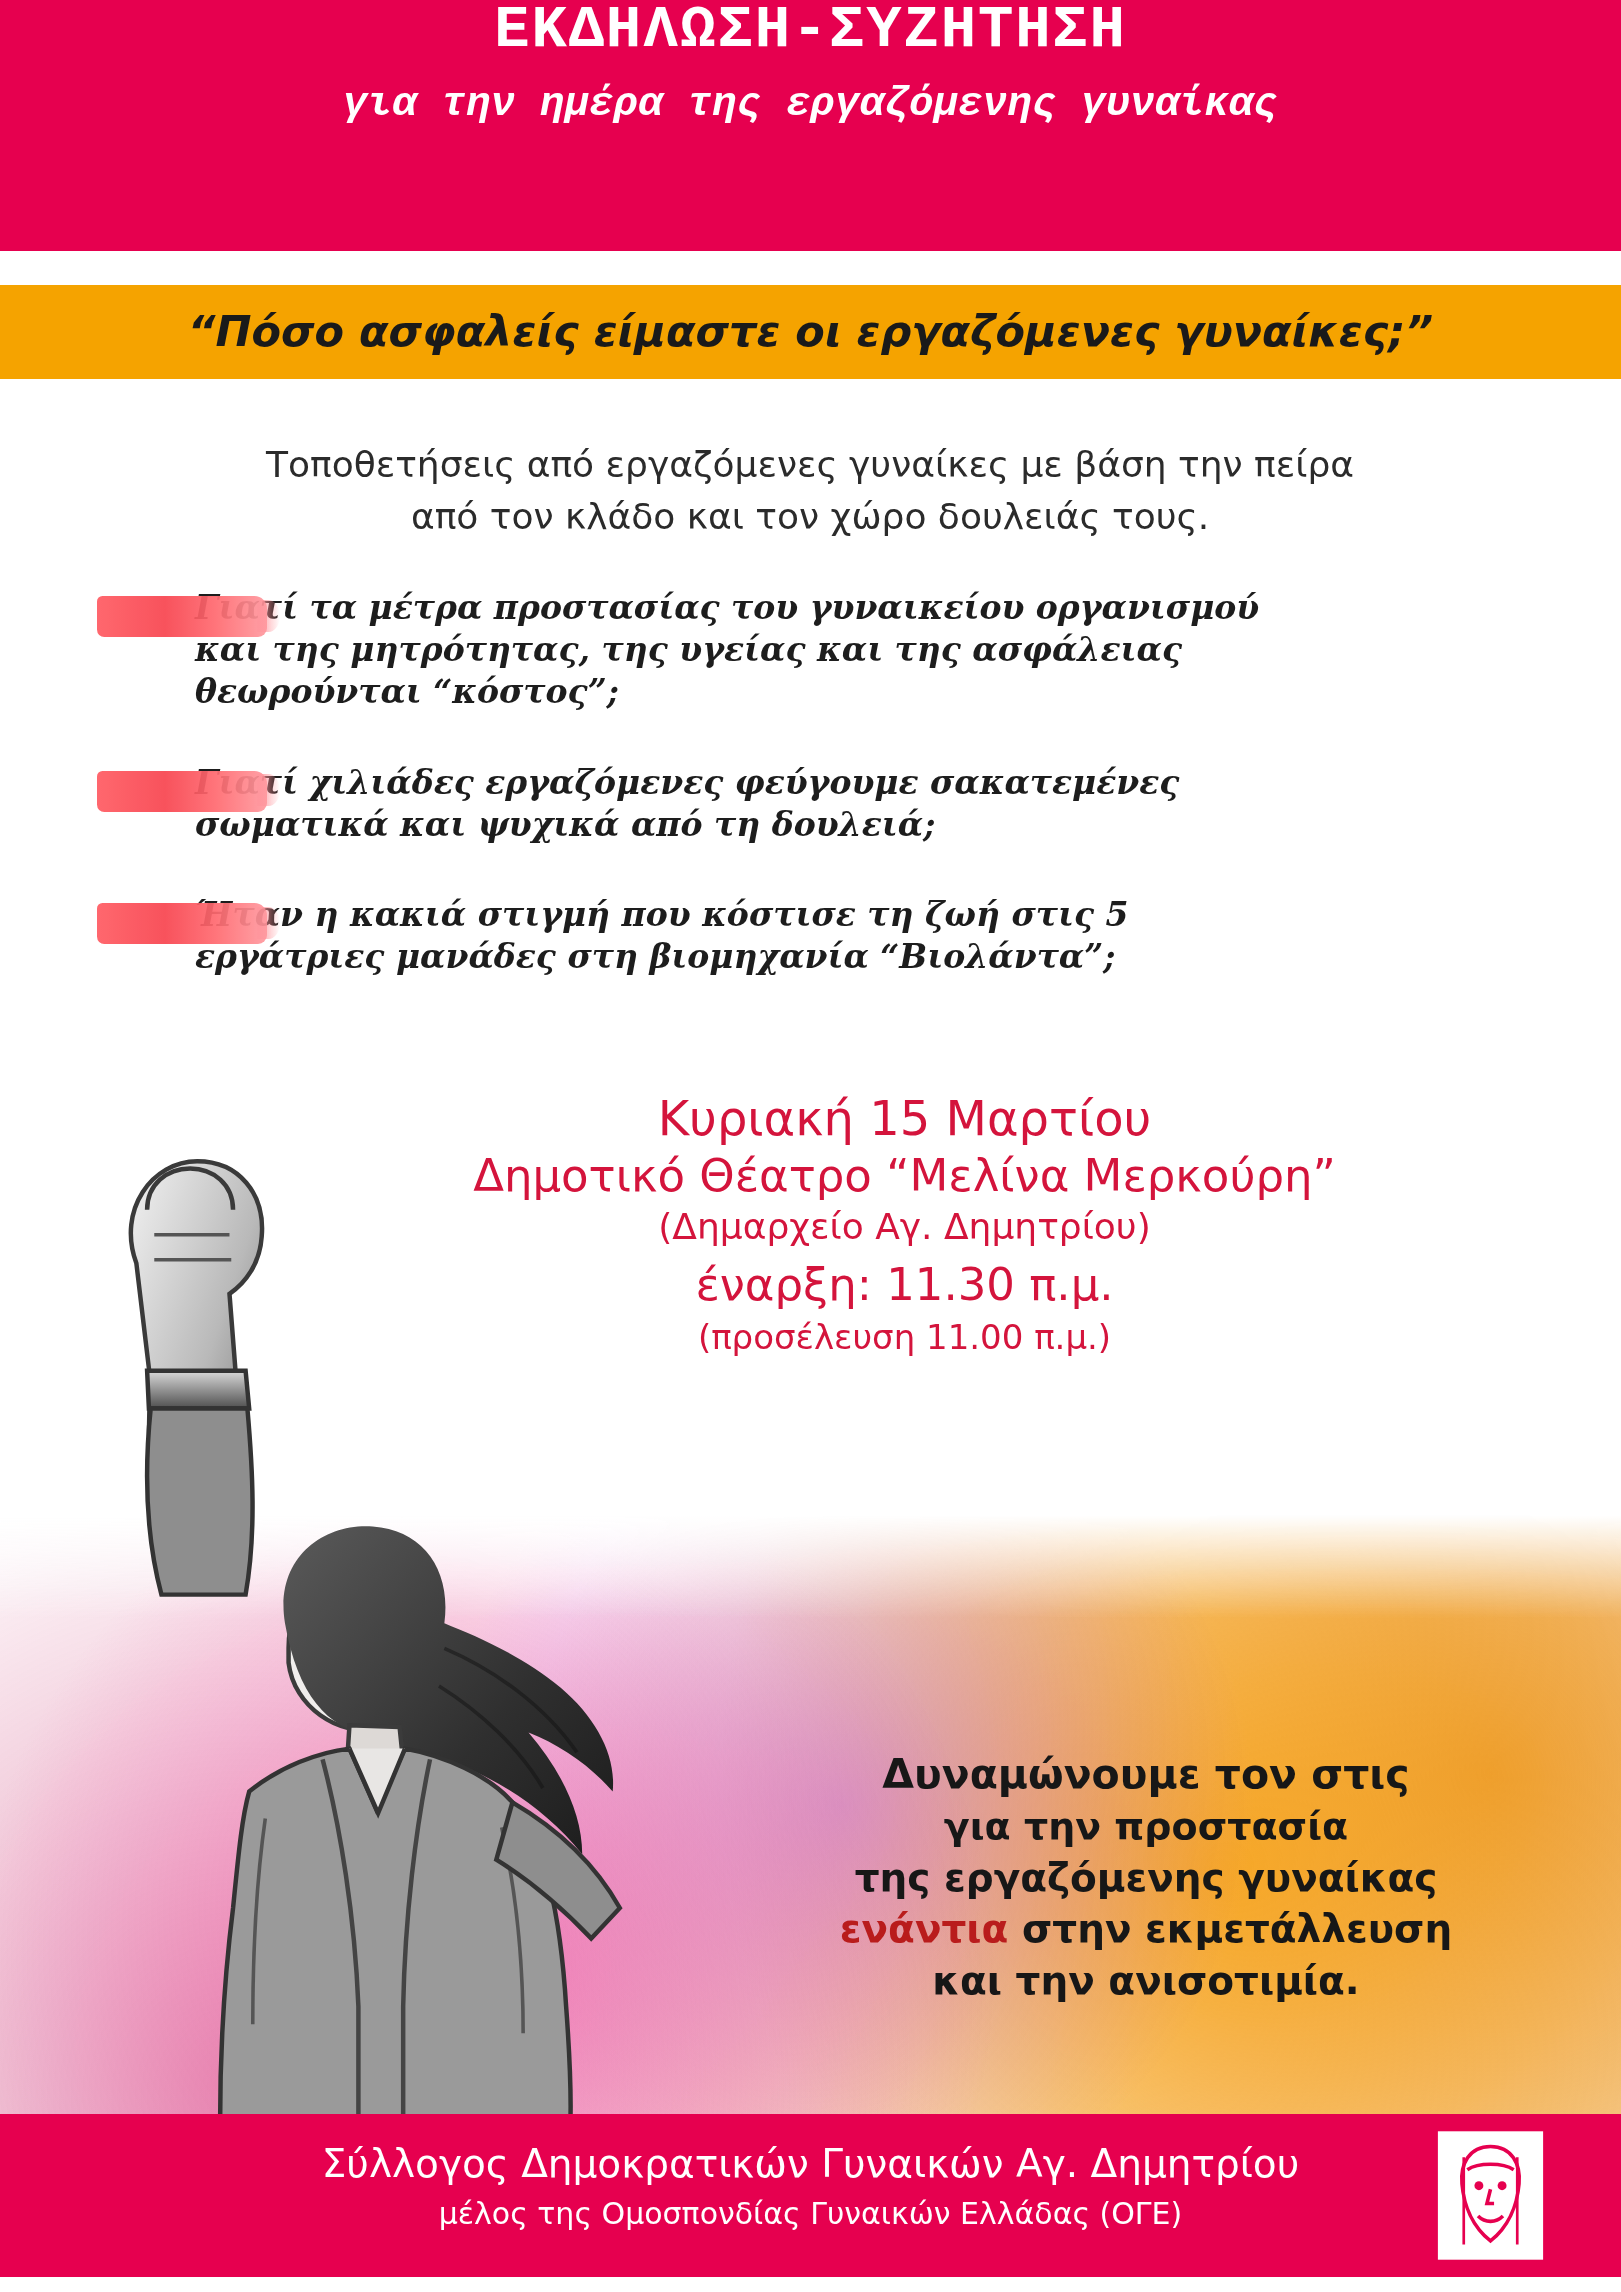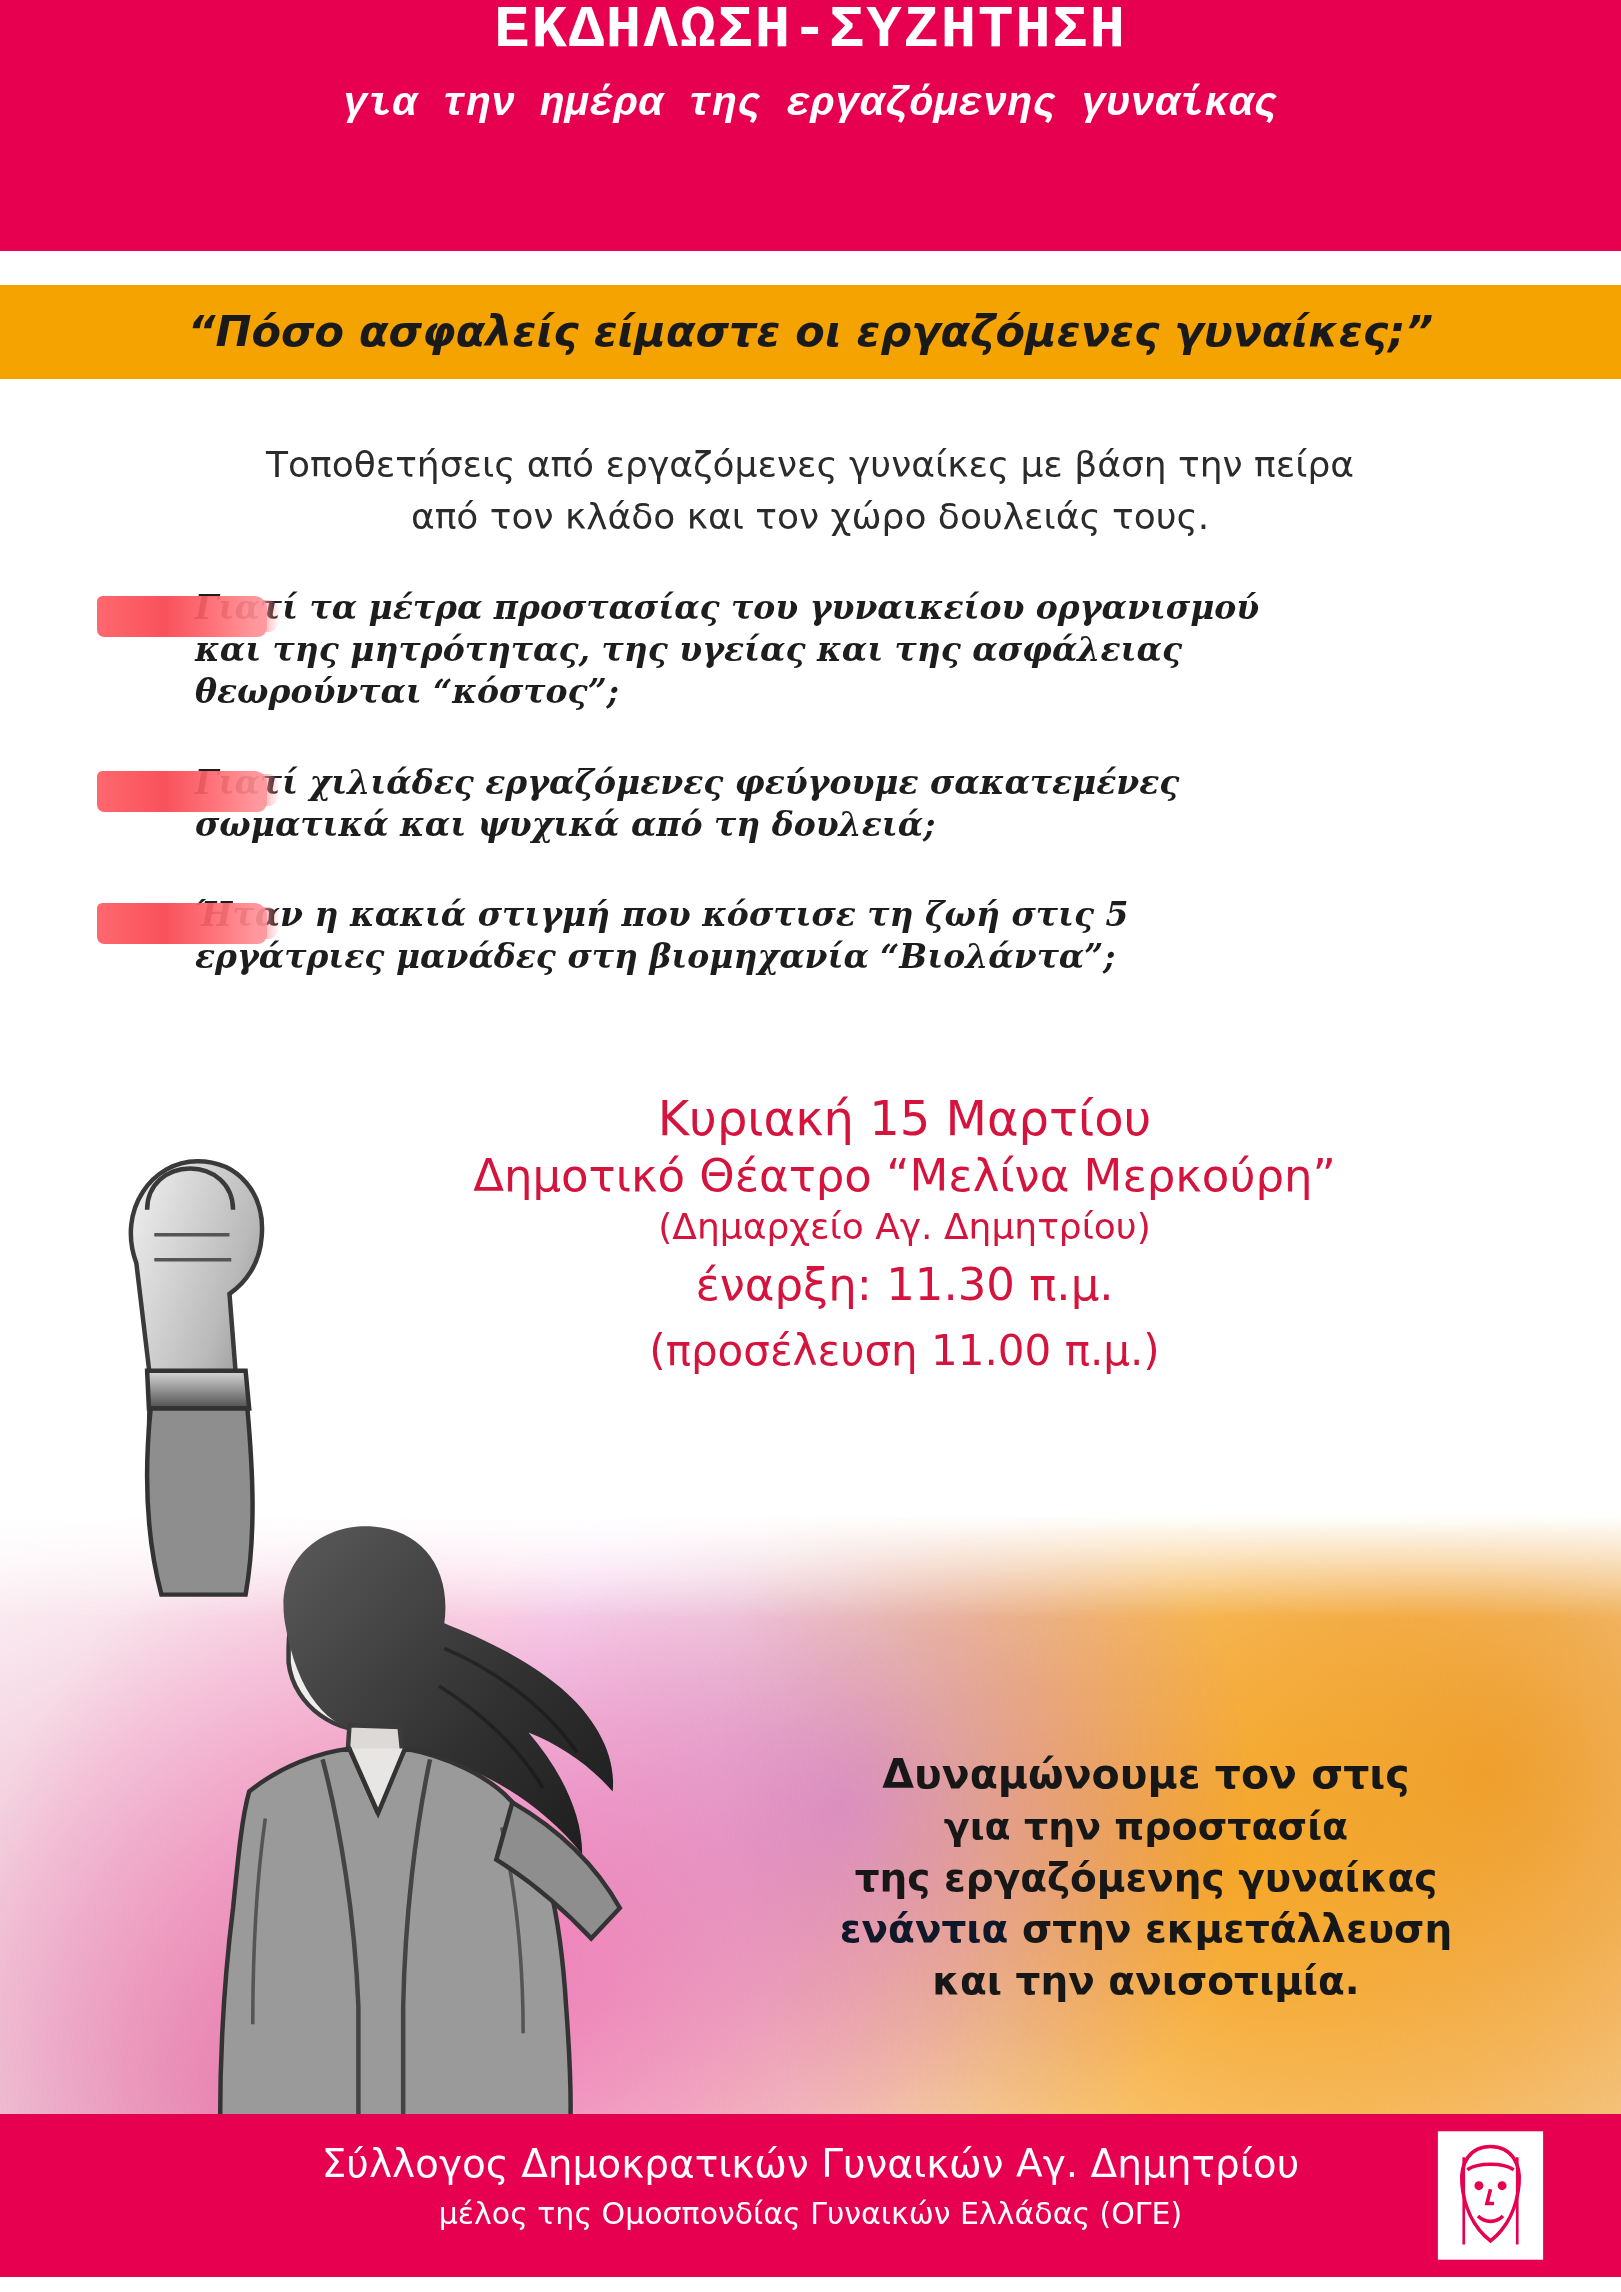--- a/index.html
+++ b/index.html
@@ -125,21 +125,21 @@
     left: 376px;
     top: 1088px;
     width: 1057px;
     text-align: center;
     color: #d4143c;
   }
   .event .ev-line1 { font-size: 48px; line-height: 1.25; }
   .event .ev-line2 { font-size: 45px; line-height: 1.25; }
   .event .ev-line3 { font-size: 36px; line-height: 1.3; }
   .event .ev-line4 { font-size: 45px; line-height: 1.3; margin-top: 5.4px; }
-  .event .ev-line5 { font-size: 42px; line-height: 1.3; margin-top: 9px; }
+  .event .ev-line5 { font-size: 34px; line-height: 1.3; }
 
   
   .art-wash {
     position: absolute;
     left: 0;
     bottom: 133px;
     width: 1621px;
     height: 645px;
     background:
       radial-gradient(circle at 30% 70%, rgba(236,72,153,.55) 0%, rgba(236,72,153,0) 42%),
@@ -174,21 +174,21 @@
     text-align: center;
     color: #171717;
     font-family: "DejaVu Sans", "Liberation Sans", sans-serif;
     line-height: 1.32;
   }
   .slogan .sl1 { font-size: 41px; font-weight: bold; }
   .slogan .sl2 { font-size: 38px; font-weight: bold; }
   .slogan .sl3 { font-size: 39px; font-weight: bold; }
   .slogan .sl4 { font-size: 39px; font-weight: bold; }
   .slogan .sl5 { font-size: 39px; font-weight: bold; }
-  .slogan .accent { color: #0f172a; }
+  .slogan .accent { color: #b91c1c; }
 
   
   .footer-band {
     position: absolute;
     left: 0;
     bottom: 16px;
     width: 1621px;
     height: 163px;
     background: #e6004f;
     color: #ffffff;

